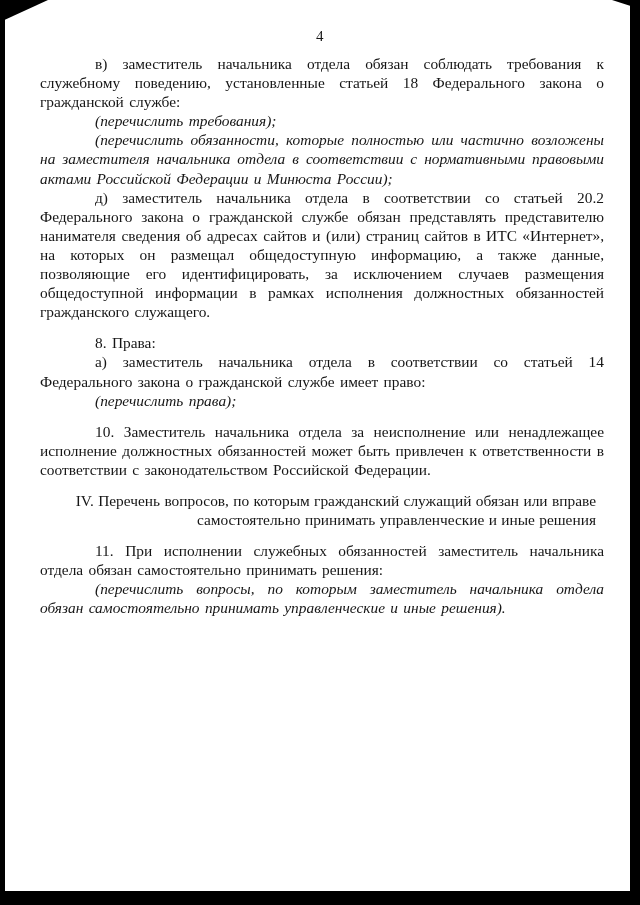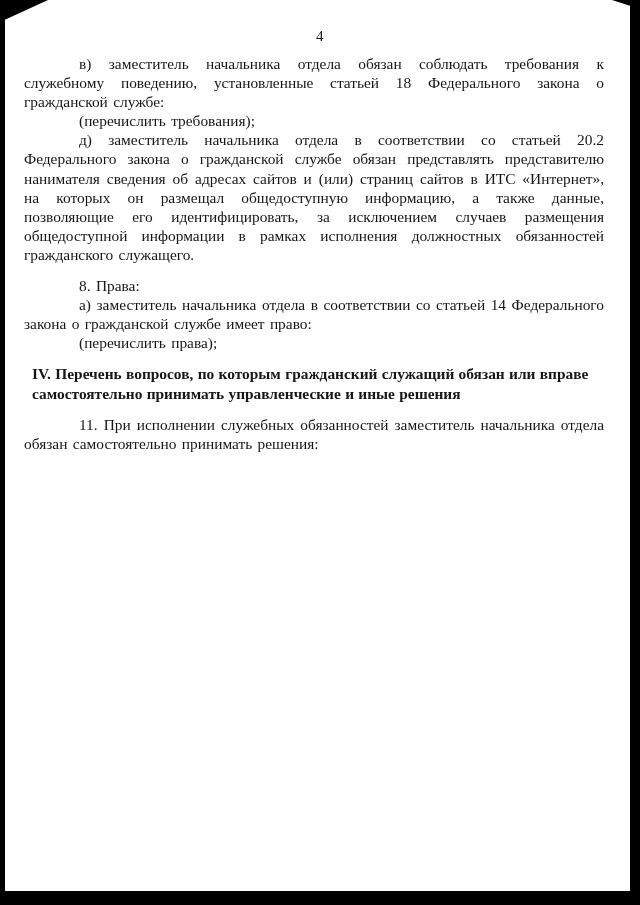--- a/index.html
+++ b/index.html
@@ -12,34 +12,34 @@
     font-family: "Liberation Serif", "DejaVu Serif", serif;
     color: #161616;
   }
   .page-number {
     text-align: center;
     padding-top: 28px;
     font-size: 15px;
     letter-spacing: 0.5px;
   }
   .content {
-    padding: 9px 36px 0 24px;
+    padding: 9px 36px 0 40px;
   }
   .para {
     margin: 0;
     font-size: 15.4px;
     line-height: 19.1px;
     text-align: justify;
     text-indent: 55px;
     word-spacing: 1.5px;
   }
-  .para.italic { }
+  .para.italic { font-style: italic; }
   .para.heading {
-    font-weight: bold;
-    text-align: left;
+    font-weight: normal;
+    text-align: right;
     text-indent: 0;
     padding: 0 8px;
     word-spacing: 0.5px;
   }
   .para.space { margin-top: 12px; }
 
   .artifact {
     position: absolute;
     background: #000;
     z-index: 5;
@@ -58,26 +58,29 @@
 </style>
 </head>
 <body>
 
 <div class="page">
   <div class="page-number">4</div>
 
   <div class="content">
       <p class="para normal">в) заместитель начальника отдела обязан соблюдать требования к служебному поведению, установленные статьей 18 Федерального закона о гражданской службе:</p>
       <p class="para italic">(перечислить требования);</p>
+      <p class="para italic">(перечислить обязанности, которые полностью или частично возложены на заместителя начальника отдела в соответствии с нормативными правовыми актами Российской Федерации и Минюста России);</p>
       <p class="para normal">д) заместитель начальника отдела в соответствии со статьей 20.2 Федерального закона о гражданской службе обязан представлять представителю нанимателя сведения об адресах сайтов и (или) страниц сайтов в ИТС «Интернет», на которых он размещал общедоступную информацию, а также данные, позволяющие его идентифицировать, за исключением случаев размещения общедоступной информации в рамках исполнения должностных обязанностей гражданского служащего.</p>
       <p class="para normal space">8. Права:</p>
       <p class="para normal">а) заместитель начальника отдела в соответствии со статьей 14 Федерального закона о гражданской службе имеет право:</p>
       <p class="para italic">(перечислить права);</p>
+      <p class="para normal space">10. Заместитель начальника отдела за неисполнение или ненадлежащее исполнение должностных обязанностей может быть привлечен к ответственности в соответствии с законодательством Российской Федерации.</p>
       <p class="para heading space">IV. Перечень вопросов, по которым гражданский служащий обязан или вправе самостоятельно принимать управленческие и иные решения</p>
       <p class="para normal space">11. При исполнении служебных обязанностей заместитель начальника отдела обязан самостоятельно принимать решения:</p>
+      <p class="para italic">(перечислить вопросы, по которым заместитель начальника отдела обязан самостоятельно принимать управленческие и иные решения).</p>
     </div>
 </div>
 
 <div class="artifact art-top-left"></div>
 <div class="artifact art-top-right"></div>
 <div class="artifact art-left"></div>
 <div class="artifact art-right"></div>
 <div class="artifact art-bottom"></div>
 
 </body></html>

